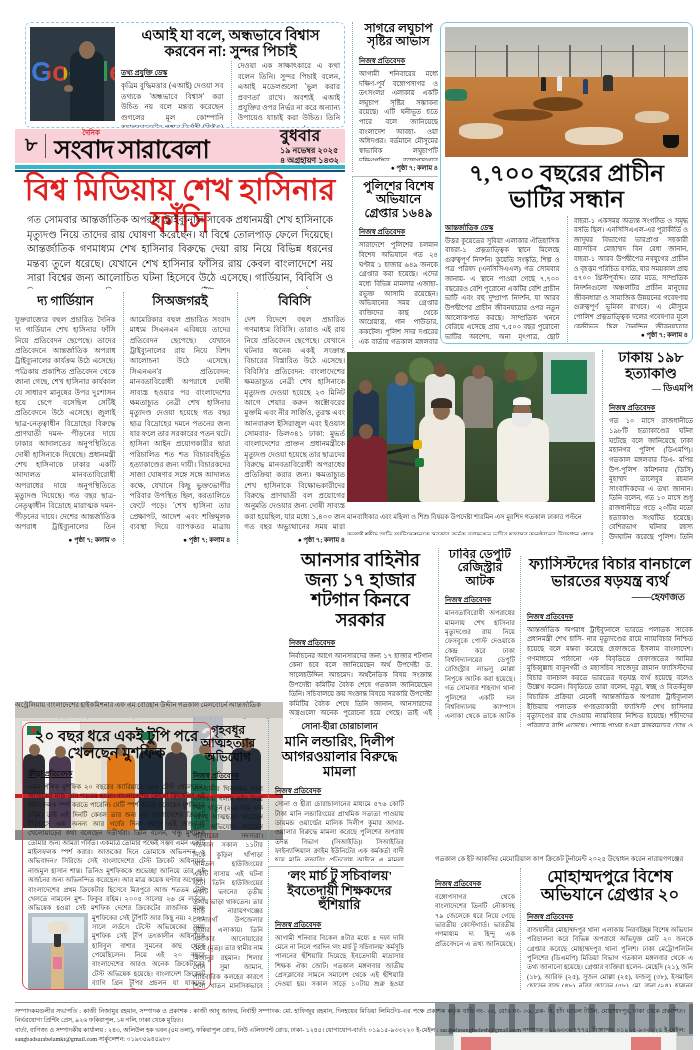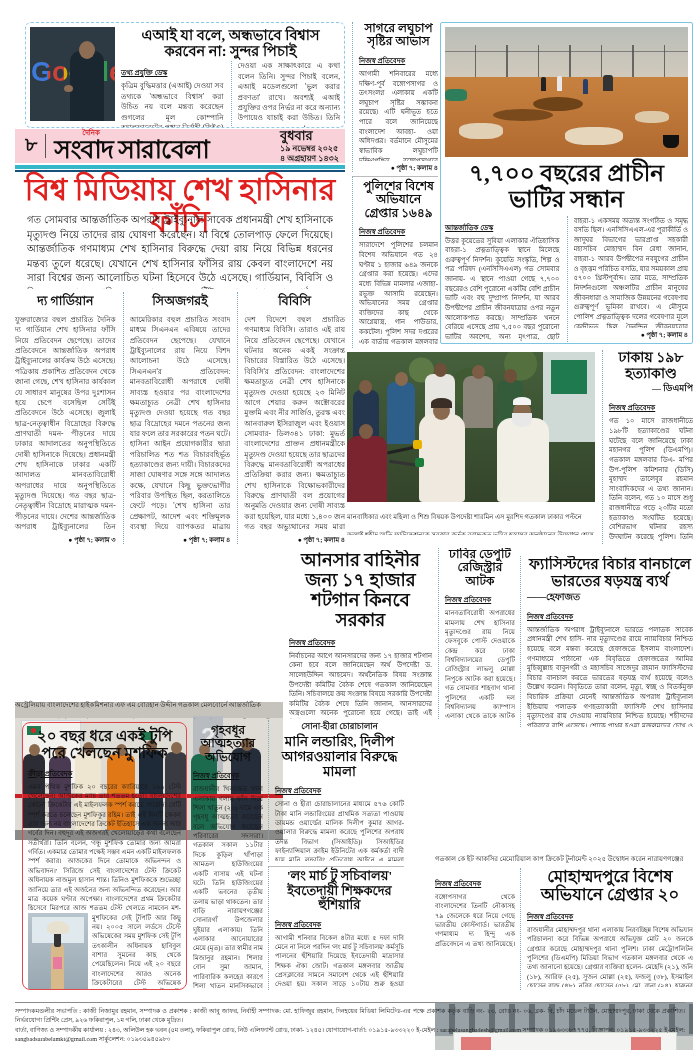--- a/index.html
+++ b/index.html
@@ -9,31 +9,31 @@
   .hl{font-weight:bold;text-align:center;line-height:1.12;color:#0c0c0c;}
   .by{font-size:7px;font-weight:bold;text-decoration:underline;margin:3px 0 2px;display:inline-block;font-family:Liberation Serif, serif;}
   .bd{font-size:7.3px;text-align:justify;line-height:1.42;color:#171717;overflow:hidden;}
   .cont{font-size:6.6px;font-weight:bold;text-align:right;margin-top:1px;}
   .cap{font-size:6.7px;line-height:1.3;color:#141414;text-align:justify;}
   .cols{display:flex;gap:7px;}
   .col{flex:1;min-width:0;}
   .dl{border-left:1px dotted #7fa9bd;padding-left:6px;}
   .ph{position:absolute;}
   .photo{position:relative;overflow:hidden;background:#ccc;}
-  .rounded{border-radius:2px;}
+  .rounded{border-radius:7px;}
   
   #masthead{position:absolute;left:15px;top:129px;width:330px;height:34px;background:#f9d2d9;
             display:flex;align-items:center;padding:0 6px;box-sizing:border-box;}
   #pgnum{font-size:19px;font-weight:bold;padding:0 8px 0 4px;}
   #mast-div{width:1px;height:24px;background:#555;margin-right:8px;}
   #logo-blk{line-height:1;}
   #logo-daily{font-size:7px;font-weight:bold;color:#d51f26;display:block;margin-left:28px;}
   #logo-name{font-size:25px;font-weight:bold;letter-spacing:-1px;color:#0b0b0b;}
   #date-blk{margin-left:auto;text-align:left;line-height:1.25;}
-  #date-day{font-size:13px;font-weight:bold;}
+  #date-day{font-size:16px;font-weight:bold;}
   #date-g,#date-b{font-size:8px;font-weight:bold;}
   #rule-teal{position:absolute;left:15px;top:165px;width:330px;height:4px;background:#35b6c9;}
   #rule-navy{position:absolute;left:15px;top:170px;width:330px;height:1.6px;background:#15517c;}
   #main-hl{position:absolute;left:15px;top:174px;width:330px;font-size:30px;font-weight:bold;
            color:#e0201f;text-align:center;line-height:1.05;}
   #main-lead{position:absolute;left:27px;top:213px;width:306px;height:76px;font-size:10px;
              line-height:1.45;text-align:justify;overflow:hidden;}
   .colhead{font-size:12.5px;font-weight:bold;text-align:center;margin-bottom:3px;}
   #footer{position:absolute;left:15px;top:1002px;width:670px;border-top:1px solid #8a8a8a;
           padding-top:3px;}
@@ -231,27 +231,27 @@
 
   <div class="art dl" style="left:438px;top:548px;width:77px;height:171px;box-sizing:border-box;">
     <div class="hl" style="font-size:12px;">ঢাবির ডেপুটি রেজিস্ট্রার আটক</div>
     <div class="by">নিজস্ব প্রতিবেদক</div>
     <div class="bd" style="height:116px;font-size:6.6px;">মানবতাবিরোধী অপরাধের মামলায় শেখ হাসিনার মৃত্যুদণ্ডের রায় নিয়ে ফেসবুকে পোস্ট দেওয়াকে কেন্দ্র করে ঢাকা বিশ্ববিদ্যালয়ের ডেপুটি রেজিস্ট্রার লাভলু মোল্লা নিপুকে আটক করা হয়েছে। গত সোমবার শাহবাগ থানা পুলিশের একটি দল বিশ্ববিদ্যালয় ক্যাম্পাস এলাকা থেকে তাকে আটক করে। এসময় কয়েকজন শিক্ষার্থী ঘটনাস্থলে উপস্থিত ছিলেন। গতকাল মঙ্গলবার শাহবাগ থানার ওসি খালিল মনসুর লাভলু মোল্লাকে আটকের বিষয়টি জানান। লাভলু মোল্লা নিপু তার ফেসবুক আইডিতে শেখ হাসিনার ছবি সংবলিত একটি ফটোকার্ড শেয়ার করে। যেখানে লেখা, 'মাই ডেস্টি কেয়ার'। যার ক্যাপশনে তিনি লিখেন, জয় বাংলা জয় বঙ্গবন্ধু। আটকের</div>
     
   </div>
 
   <div class="art dl" style="left:520px;top:556px;width:173px;height:171px;box-sizing:border-box;">
     <div class="hl" style="font-size:15px;">ফ্যাসিস্টদের বিচার বানচালে ভারতের ষড়যন্ত্র ব্যর্থ</div>
-    <div style="font-size:9.5px;font-weight:bold;padding-right:8px;">——হেফাজত</div>
+    <div style="text-align:right;font-size:9.5px;font-weight:bold;padding-right:8px;">——হেফাজত</div>
     <div class="by">নিজস্ব প্রতিবেদক</div>
     <div class="bd" style="height:108px;font-size:6.8px;">আন্তর্জাতিক অপরাধ ট্রাইব্যুনালে ভারতে পলাতক সাবেক প্রধানমন্ত্রী শেখ হাসি- নার মৃত্যুদণ্ডের রায়ে ন্যায়বিচার নিশ্চিত হয়েছে বলে মন্তব্য করেছে হেফাজতে ইসলাম বাংলাদেশ। গণমাধ্যমে পাঠানো এক বিবৃতিতে হেফাজতের আমির মুহিব্বুল্লাহ বাবুনগরী ও মহাসচিব সাজেদুর রহমান ফ্যাসিস্টদের বিচার বানচাল করতে ভারতের ষড়যন্ত্র ব্যর্থ হয়েছে বলেও উল্লেখ করেন। বিবৃতিতে তারা বলেন, মৃত্যু, স্বচ্ছ ও বিতর্কমুক্ত বিচারিক প্রক্রিয়া মেনেই আন্তর্জাতিক অপরাধ ট্রাইব্যুনাল ইন্ডিয়ায় পলাতক গণহত্যাকারী ফ্যাসিস্ট শেখ হাসিনার মৃত্যুদণ্ডের রায় দেওয়ায় ন্যায়বিচার নিশ্চিত হয়েছে। শহীদদের পরিবারে রাশি এসেছে। শোকে পাথর হওয়া মজলুমদের চোখ ও হৃদয়গুলো আনন্দে সিক্ত হয়ে উঠেছে। এজন্য আল্লাহর দরবারে আমরা কদরিয়া আদায় করছি। ফ্যাসিস্টদের বিচার বানচাল করতে ইন্ডিয়ার ষড়যন্ত্র ব্যর্থ হয়েছে। হেফাজত নেতারা বলেন, আজ আমাদের স্পষ্ট বার্তা, হাসিনার মৃত্যুদণ্ডের রায়ের মধ্য দিয়ে বাংলাদেশ ফ্যাসিবাদ ও আধিপত্যবাদবিরোধী সংগ্রামের বিজয় অর্জন পাকাপোক্ত হয়েছে। এ রায় যুগে যুগে ন্যায়বিচারের দৃষ্টান্ত হয়ে থাকবে এবং একইসঙ্গে এ রায় শাসকগোষ্ঠীর বিভাজনিক হত্যাকাণ্ডের কলঙ্ক মোচনের সুযোগও ঘটিয়েছে। আর ভবিষ্যতে যারাই ক্ষমতায় গিয়ে আবারও ফ্যাসিস্ট ও স্বৈরাচার হয়ে উঠতে চাইবে, তাদেরকেও হাসিনা ও আওয়ামী লীগের</div>
     
   </div>
 
-  <div class="art" style="left:22px;top:722px;width:165px;height:268px;border:1.5px solid #e0474c;border-radius:8px;box-sizing:border-box;padding:5px;">
+  <div class="art" style="left:22px;top:722px;width:189px;height:268px;border:1.5px solid #e0474c;border-radius:8px;box-sizing:border-box;padding:5px;">
     <div class="hl" style="font-size:15px;">২০ বছর ধরে একই টুপি পরে খেলছেন মুশফিক</div>
     <div class="by">ক্রীড়া প্রতিবেদক</div>
     <div class="bd" style="height:128px;font-size:6.6px;">এমন পথিক মুশফিক ২০ বছরের ক্যারিয়ারে ১৯৯ টেস্ট খেলেছেন। আজকের ম্যাচ তার শততম হতো। বাংলাদেশের কোনো ক্রিকেটার এই মাইলফলক স্পর্শ করতে পারেনি। যেটি স্পর্শ করতে চলেছেন মুশফিকুর রহিম। তাই এই দিনটি কেবল তার জন্য নয় বাংলাদেশের ক্রিকেট ইতিহাসে এক অনন্য আর গর্বের দিন। বহুদূর এই অজগরই খেলোয়াড়ের কথা বলেছেন সতীর্থরা। তিনি বলেন, 'বন্ধু মুশফিক তোমার জন্য আমরা গর্বিত। একমাত্র তোমার পক্ষেই সম্ভব এমন একটি মাইলফলক স্পর্শ করার। আজকের দিনে তোমাকে অভিনন্দন ও অভিবাদন।' সিরিজে সেই বাংলাদেশের টেস্ট ক্রিকেট অধিনায়ক নাজমুল হাসান শান্ত। তিনিও মুশফিককে শুভেচ্ছা জানিয়ে তার এই অর্জনের জন্য অভিনন্দিত করেছেন। আর মাত্র কয়েক ঘণ্টার অপেক্ষা। বাংলাদেশের প্রথম ক্রিকেটার হিসেবে মিরপুরে আজ শততম টেস্ট খেলতে নামবেন মুশ- ফিকুর রহিম। ২০০৫ সালের ২৬ মে লর্ডসে অভিষেক হওয়া সেই মুশফিক দেশের ক্রিকেটের রাজসিক মঞ্চে অভিষেকের ২০ বছর পার করে ফেলেছেন। গত দুই দশক ধরে যতবার তিনি টেস্ট খেলতে নেমেছেন, প্রত্যেকবারই তার মাথায় দেখা গেছে একই টুপি।</div>
     <div style="display:flex;gap:4px;margin-top:3px;">
       <div class="photo" style="width:60px;height:88px;flex:none;background:linear-gradient(#b9c5cd,#93a3ad);">
         <div class="ph" style="left:4px;top:4px;width:52px;height:26px;background:#dfe9ee;"></div>
         <div class="ph" style="left:23px;top:30px;width:13px;height:56px;background:#d8b98a;border-radius:5px;"></div>
         <div class="ph" style="left:26px;top:18px;width:7px;height:16px;background:#333;border-radius:2px;"></div>
         <div class="ph" style="left:19px;top:8px;width:22px;height:13px;background:#e9e1d0;border-radius:50% 50% 30% 30%;"></div>
         <div class="ph" style="left:25px;top:44px;width:9px;height:12px;background:#e87aa0;"></div>

